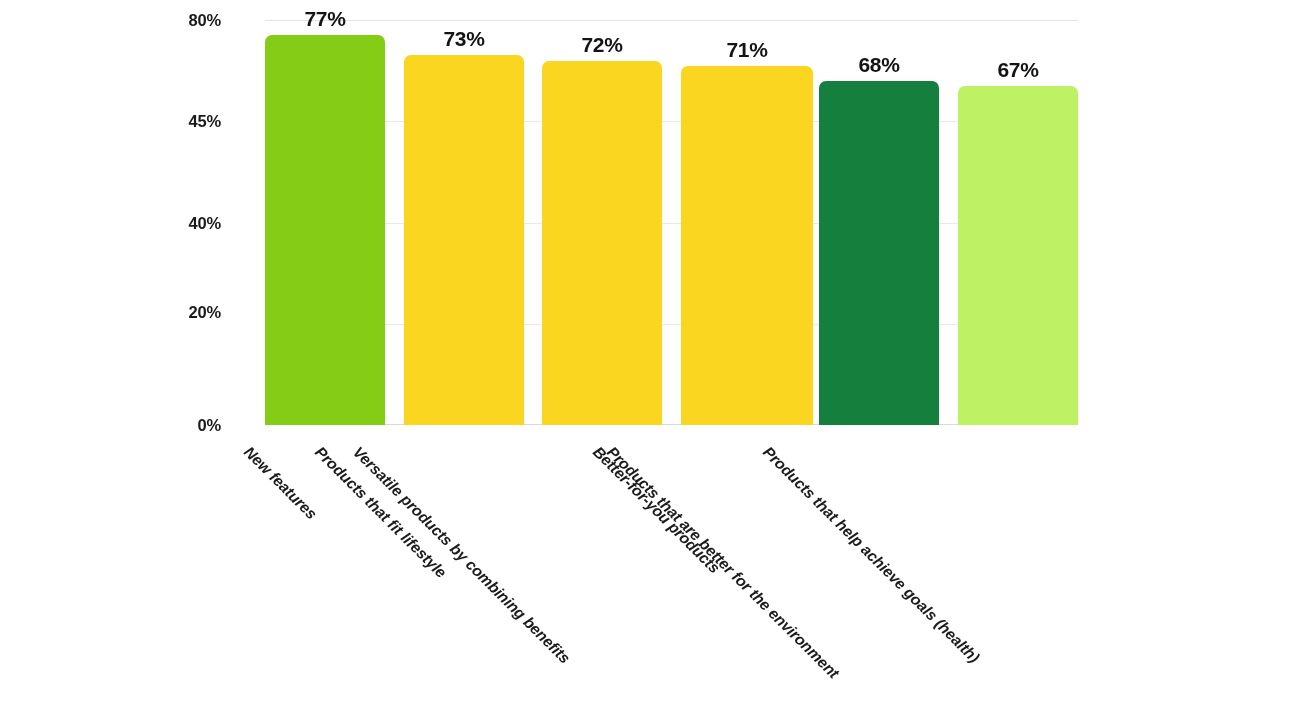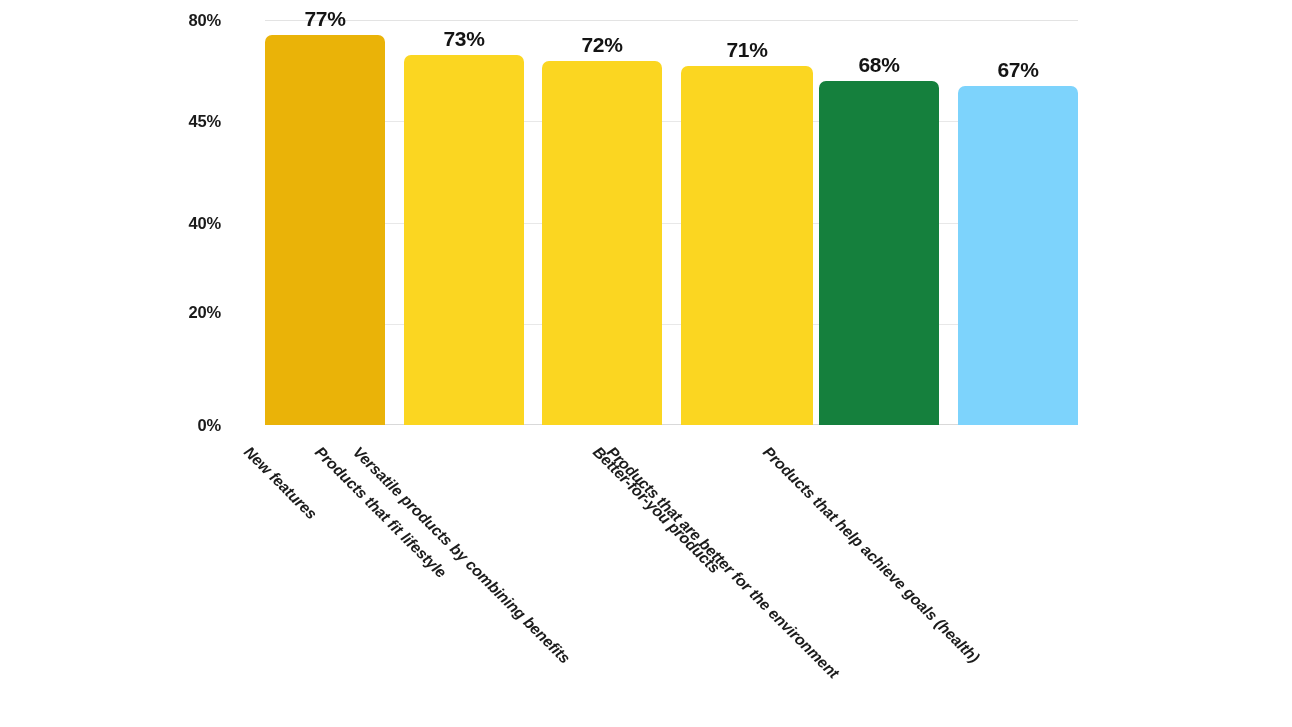--- a/index.html
+++ b/index.html
@@ -140,21 +140,21 @@
 
     <div class="gridline top" style="top:0px;"></div>
     <div class="gridline" style="top: 101px; background: rgb(232, 232, 232);"></div>
     <div class="gridline" style="top: 203px; background: rgb(232, 232, 232);"></div>
     <div class="gridline" style="top: 304px; background: rgb(232, 232, 232);"></div>
     <div class="gridline baseline" style="top:404px;"></div>
 
     <div class="bars">
 
       <div class="bar-slot" style="left:0px; width:120px;">
-        <div class="bar" style="height: 96.25%; background: #eab308; border-radius: 7px 7px 0px 0px;">
+        <div class="bar" style="height: 96.25%; background: #84cc16; border-radius: 7px 7px 0px 0px;">
           <div class="bar-value" style="color: rgb(20, 20, 20);">77%</div>
         </div>
       </div>
 
       <div class="bar-slot" style="left:139px; width:120px;">
         <div class="bar" style="height: 91.25%; background: rgb(251, 214, 33); border-radius: 7px 7px 0px 0px;">
           <div class="bar-value" style="color: rgb(20, 20, 20);">73%</div>
         </div>
       </div>
 
@@ -170,21 +170,21 @@
         </div>
       </div>
 
       <div class="bar-slot" style="left:554px; width:120px;">
         <div class="bar" style="height: 85%; background: #15803d; border-radius: 7px 7px 0px 0px;">
           <div class="bar-value" style="color: rgb(20, 20, 20);">68%</div>
         </div>
       </div>
 
       <div class="bar-slot" style="left:693px; width:120px;">
-        <div class="bar" style="height: 83.75%; background: #7dd3fc; border-radius: 7px 7px 0px 0px;">
+        <div class="bar" style="height: 83.75%; background: #bef264; border-radius: 7px 7px 0px 0px;">
           <div class="bar-value" style="color: rgb(20, 20, 20);">67%</div>
         </div>
       </div>
 
     </div>
   </div>
 
   <div class="x-labels">
     <div class="x-label" style="left: 253px; top: 443px; transform: rotate(45deg); color: rgb(28, 28, 28);">New features</div>
     <div class="x-label" style="left: 324px; top: 443px; transform: rotate(45deg); color: rgb(28, 28, 28);">Products that fit lifestyle</div>

